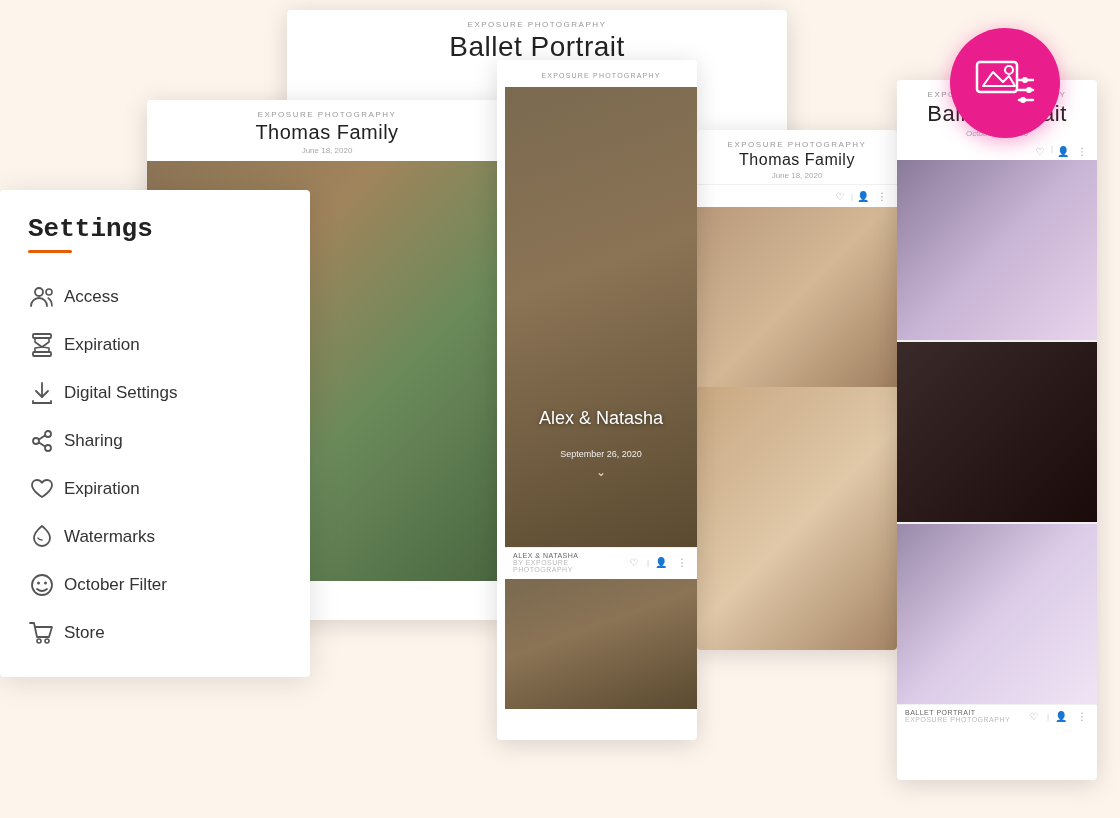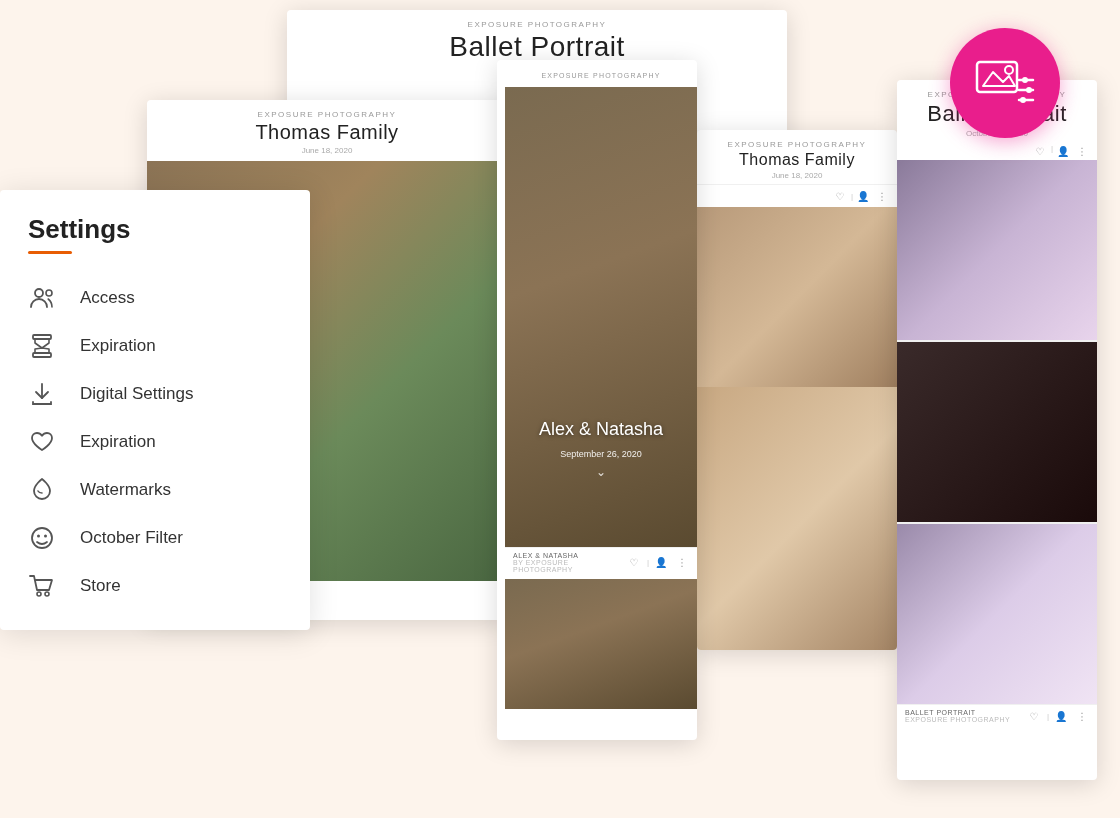--- a/index.html
+++ b/index.html
@@ -175,54 +175,55 @@
 
     .overlay-title {
       font-size: 18px;
       font-weight: 300;
       text-shadow: 0 1px 4px rgba(0,0,0,0.5);
     }
 
     .overlay-date {
       font-size: 9px;
       opacity: 0.9;
-      margin-top: 9px;
+      margin-top: 20px;
     }
 
     
     .sidebar {
       position: absolute;
       left: 0; top: 190px;
       width: 310px;
       background: white;
       border-radius: 4px;
       box-shadow: 0 4px 30px rgba(0,0,0,0.12);
       padding: 24px 28px 20px;
       z-index: 10;
     }
 
     .sidebar-title {
       font-size: 26px;
       font-weight: 700;
       color: #222;
       margin-bottom: 6px;
+      font-family: Liberation Mono, monospace;
     }
 
     .sidebar-underline {
       width: 44px;
       height: 3px;
       background: #e85d04;
       margin-bottom: 20px;
       border-radius: 2px;
     }
 
     .sidebar-item {
       display: flex;
       align-items: center;
-      gap: 24px;
+      gap: 8px;
       padding: 10px 0;
       cursor: pointer;
     }
 
     .sidebar-icon {
       width: 28px;
       height: 28px;
       display: flex;
       align-items: center;
       justify-content: center;
@@ -385,20 +386,32 @@
     <div class="sidebar-icon">
       <svg width="22" height="24" viewBox="0 0 22 24" fill="none" xmlns="http://www.w3.org/2000/svg">
         <path d="M11 2 L11 16" stroke="#555" stroke-width="1.8" stroke-linecap="round"></path>
         <path d="M5 10 L11 16 L17 10" stroke="#555" stroke-width="1.8" fill="none" stroke-linejoin="round" stroke-linecap="round"></path>
         <path d="M2 20 L2 22 L20 22 L20 20" stroke="#555" stroke-width="1.8" stroke-linecap="round" fill="none"></path>
       </svg>
     </div>
     <span class="sidebar-label">Digital Settings</span>
   </div>
 
+  <div class="sidebar-item">
+    <div class="sidebar-icon">
+      <svg width="24" height="24" viewBox="0 0 24 24" fill="none" xmlns="http://www.w3.org/2000/svg">
+        <circle cx="18" cy="5" r="3" stroke="#555" stroke-width="1.8" fill="none"></circle>
+        <circle cx="18" cy="19" r="3" stroke="#555" stroke-width="1.8" fill="none"></circle>
+        <circle cx="6" cy="12" r="3" stroke="#555" stroke-width="1.8" fill="none"></circle>
+        <line x1="9" y1="10.5" x2="15" y2="6.5" stroke="#555" stroke-width="1.7" stroke-linecap="round"></line>
+        <line x1="9" y1="13.5" x2="15" y2="17.5" stroke="#555" stroke-width="1.7" stroke-linecap="round"></line>
+      </svg>
+    </div>
+    <span class="sidebar-label">Sharing</span>
+  </div>
 
   <div class="sidebar-item">
     <div class="sidebar-icon">
       <svg width="24" height="22" viewBox="0 0 24 22" fill="none" xmlns="http://www.w3.org/2000/svg">
         <path d="M12 19 C12 19 2 13 2 7 C2 4.2 4.2 2 7 2 C9 2 10.8 3.1 12 4.8 C13.2 3.1 15 2 17 2 C19.8 2 22 4.2 22 7 C22 13 12 19 12 19Z" stroke="#555" stroke-width="1.8" fill="none" stroke-linejoin="round"></path>
       </svg>
     </div>
     <span class="sidebar-label">Expiration</span>
   </div>
 

